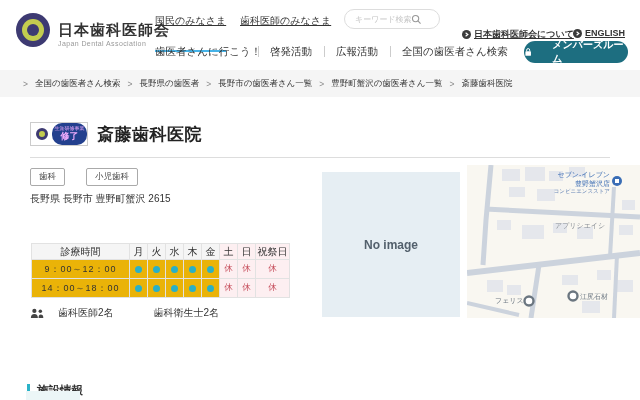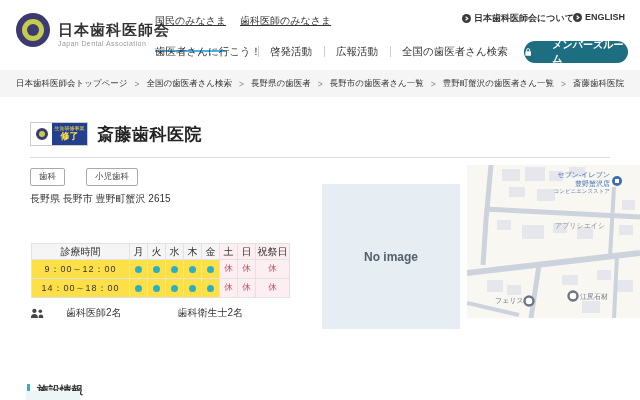--- a/index.html
+++ b/index.html
@@ -14,65 +14,65 @@
   .emblem::after { content:""; position:absolute; inset:11px; border-radius:50%; background:#3d3a72; }
   .logo-text { margin-left:8px; }
   .logo-title { font-size:15px; font-weight:bold; color:#333; letter-spacing:1px; line-height:1.1; }
   .logo-sub { font-size:7px; color:#999; letter-spacing:.4px; margin-top:2px; }
 
   .tab { position:absolute; top:14px; font-size:10px; color:#333; padding-bottom:22px; cursor:pointer;text-decoration:underline; }
   .tab.active { border-bottom:2px solid #45b3e8; }
   .search-box { position:absolute; left:344px; top:9px; width:96px; height:20px; border:1px solid #ddd; border-radius:10px; background:#fff; display:flex; align-items:center; }
   .search-box input { border:none; outline:none; background:transparent; font-size:8px; padding-left:10px; width:66px; color:#555; font-family:inherit; }
   .search-box input::placeholder { color:#c4c4c4; }
-  .util-link { position:absolute; top:12px; font-size:9px; font-weight:600; color:#333; display:flex; align-items:center; gap:3px; cursor:pointer; }
+  .util-link { position:absolute; top:28px; font-size:9px; font-weight:600; color:#333; display:flex; align-items:center; gap:3px; cursor:pointer;text-decoration:underline; }
   .nav2-item { position:absolute; top:45px; font-size:10.5px; color:#333; cursor:pointer; }
   .vsep { position:absolute; top:46px; width:1px; height:11px; background:#ccc; }
   .members-btn { position:absolute; left:524px; top:41px; width:104px; height:22px; border-radius:11px; background:#1d6e80; color:#fff; font-size:10px; font-weight:600; display:flex; align-items:center; justify-content:center; gap:20px; cursor:pointer; }
 
   
   .breadcrumb { position:absolute; left:0; top:70px; width:640px; height:27px; background:#f5f5f5; display:flex; align-items:center; padding-left:16px; font-size:8.5px; color:#333; white-space:nowrap; }
   .breadcrumb .sep { color:#888; margin:0 7px; }
   .crumb { cursor:pointer; }
 
   
   .title-row { position:absolute; left:30px; top:122px; display:flex; align-items:center; }
   .badge { width:58px; height:24px; display:flex; border:1px solid #ccc; }
   .badge-left { width:21px; background:#fff; display:flex; align-items:center; justify-content:center; }
   .badge-emblem { width:12px; height:12px; border-radius:50%; background:#c3cc4f; border:3px solid #3d3a72; }
-  .badge-right { flex:1; background:#23408e; color:#fde047; display:flex; flex-direction:column; align-items:center; justify-content:center; line-height:1.1; }
+  .badge-right { flex:1; background:#23408e; color:#f0abfc; display:flex; flex-direction:column; align-items:center; justify-content:center; line-height:1.1;border-radius:10px; }
   .badge-l1 { font-size:5px; }
   .badge-l2 { font-size:9px; font-weight:bold; }
   .clinic-name { margin-left:9px; font-size:17px; font-weight:bold; color:#222; letter-spacing:.5px; }
   .title-divider { position:absolute; left:30px; top:157px; width:580px; border-top:1px solid #ddd; }
 
   
   .tags { position:absolute; left:30px; top:168px; display:flex; gap:21px; }
   .tag { border:1px solid #aaa; border-radius:2px; padding:2px 8px; font-size:8.5px; color:#444; background:#fff; }
   .address { position:absolute; left:30px; top:192px; font-size:10px; color:#333; }
   .phone-row { position:absolute; left:28px; top:208px; display:flex; align-items:center; gap:6px; }
   .phone-num { font-size:17px; font-weight:bold; color:#222; letter-spacing:1px; }
 
   .sched { position:absolute; left:31px; top:243px; border-collapse:collapse; }
   .sched th, .sched td { border:1px solid #e2e2e2; text-align:center; font-weight:normal; }
   .sched th { background:#f5f5f5; font-size:10px; color:#333; height:16px;margin-top:36px; }
-  .sched td { height:19px; background:#fde047; }
+  .sched td { height:19px; background:#eab308; }
   .sched .time-col { width:98px; }
   .sched .day-col { width:18px; }
   .sched .hol-col { width:34px; }
   .sched td.time { font-size:9px; color:#333; letter-spacing:1px; }
   .sched .wk { background:#fdeff1 !important; }
   .sched td.rest { color:#c54a58; font-size:8.5px; }
   .dot { display:inline-block; width:7px; height:7px; border-radius:50%; background:#2ab0c5; vertical-align:middle; }
 
-  .staff-row { position:absolute; left:30px; top:306px; display:flex; align-items:center; gap:22px; font-size:10px; color:#333; }
+  .staff-row { position:absolute; left:30px; top:306px; display:flex; align-items:center; gap:14px; font-size:10px; color:#333; }
   .staff-row .gap { width:12px; }
 
   
-  .noimage { position:absolute; left:322px; top:172px; width:138px; height:145px; background:#e6eef3; display:flex; align-items:center; justify-content:center; font-size:12px; font-weight:600; color:#53606c;margin-top:12px; }
+  .noimage { position:absolute; left:322px; top:172px; width:138px; height:145px; background:#e6eef3; display:flex; align-items:center; justify-content:center; font-size:12px; font-weight:600; color:#53606c; }
   .map { position:absolute; left:467px; top:165px; width:173px; height:153px; background:#f9f7f1; overflow:hidden; cursor:grab; }
   .map-label { position:absolute; font-size:7px; line-height:1.3; }
   .lbl-seven { right:30px; top:5px; text-align:right; color:#3f6fb5; }
   .lbl-seven .cat { font-size:5.5px; color:#6b89b8; }
   .lbl-apprec { left:88px; top:56px; color:#8a8f96; white-space:nowrap; }
   .lbl-felice { left:28px; top:131px; color:#6f7a85; }
   .lbl-stone { left:113px; top:127px; color:#6f7a85; white-space:nowrap; }
 
   
   .facility-head { position:absolute; left:27px; top:383px; display:flex; align-items:center; }
@@ -90,20 +90,27 @@
       <div class="emblem"></div>
       <div class="logo-text">
         <div class="logo-title">日本歯科医師会</div>
         <div class="logo-sub">Japan Dental Association</div>
       </div>
     </div>
 
     <div class="tab active" style="left:155px">国民のみなさま</div>
     <div class="tab" style="left:240px">歯科医師のみなさま</div>
 
+    <div class="search-box">
+      <input type="text" placeholder="キーワード検索" style="">
+      <svg width="11" height="11" viewBox="0 0 12 12" style="cursor:pointer">
+        <circle cx="5" cy="5" r="3.4" fill="none" stroke="#999" stroke-width="1.2"></circle>
+        <line x1="7.6" y1="7.6" x2="10.4" y2="10.4" stroke="#999" stroke-width="1.2"></line>
+      </svg>
+    </div>
 
     <div class="util-link" style="left:462px">
       <svg width="9" height="9" viewBox="0 0 9 9">
         <circle cx="4.5" cy="4.5" r="4.5" fill="#3b3b3b"></circle>
         <polyline points="3.6,2.7 5.9,4.5 3.6,6.3" fill="none" stroke="#fff" stroke-width="1.1"></polyline>
       </svg>
       <span>日本歯科医師会について</span>
     </div>
     <div class="util-link" style="left:573px">
       <svg width="9" height="9" viewBox="0 0 9 9">
@@ -124,21 +131,20 @@
     <div class="members-btn">
       <svg width="9" height="10" viewBox="0 0 12 13">
         <rect x="2" y="5.5" width="8" height="6.5" rx="1" fill="#fff"></rect>
         <path d="M3.8 5.5 V3.8 a2.2 2.2 0 0 1 4.4 0 V5.5" fill="none" stroke="#fff" stroke-width="1.4"></path>
       </svg>
       <span>メンバーズルーム</span>
     </div>
   </div>
 
   <div class="breadcrumb">
-    <span class="crumb">日本歯科医師会トップページ</span>
     <span class="sep">&gt;</span>
     <span class="crumb">全国の歯医者さん検索</span>
     <span class="sep">&gt;</span>
     <span class="crumb">長野県の歯医者</span>
     <span class="sep">&gt;</span>
     <span class="crumb">長野市の歯医者さん一覧</span>
     <span class="sep">&gt;</span>
     <span class="crumb">豊野町蟹沢の歯医者さん一覧</span>
     <span class="sep">&gt;</span>
     <span class="crumb">斎藤歯科医院</span>

